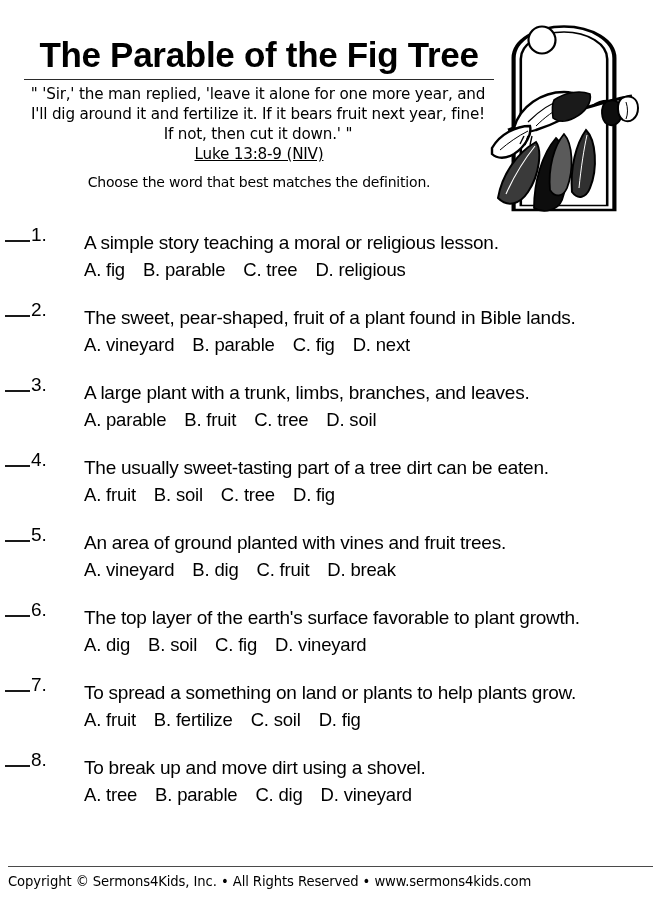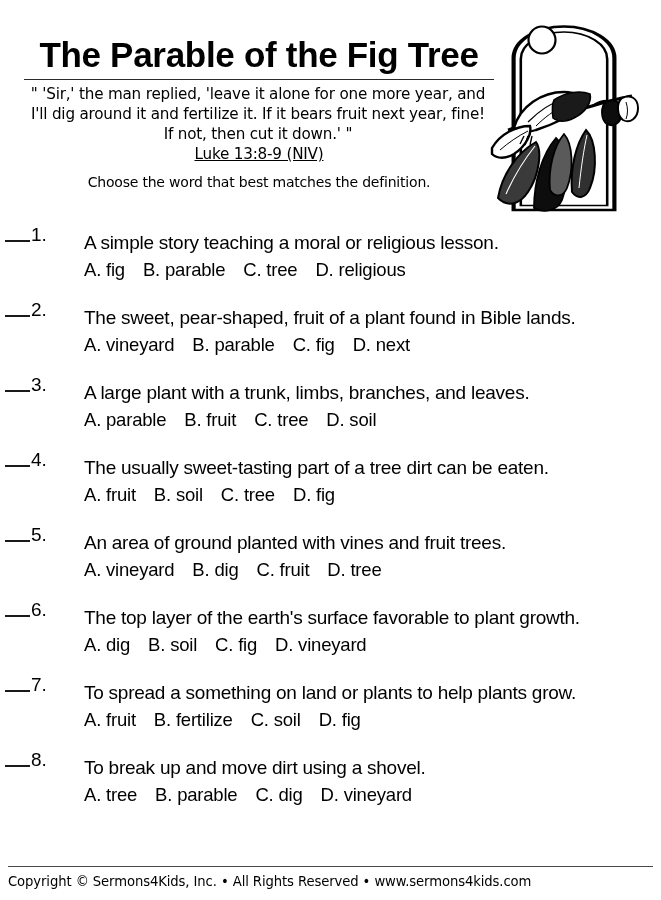--- a/index.html
+++ b/index.html
@@ -254,21 +254,21 @@
         <div class="q-body">
           <div class="q-def">The usually sweet-tasting part of a tree dirt can be eaten.</div>
           <div class="q-options"><span class="opt">A. fruit</span><span class="opt">B. soil</span><span class="opt">C. tree</span><span class="opt">D. fig</span></div>
         </div>
       </div>
       <div class="q-row">
         <div class="q-blank"></div>
         <div class="q-num">5.</div>
         <div class="q-body">
           <div class="q-def">An area of ground planted with vines and fruit trees.</div>
-          <div class="q-options"><span class="opt">A. vineyard</span><span class="opt">B. dig</span><span class="opt">C. fruit</span><span class="opt">D. tree</span></div>
+          <div class="q-options"><span class="opt">A. vineyard</span><span class="opt">B. dig</span><span class="opt">C. fruit</span><span class="opt">D. break</span></div>
         </div>
       </div>
       <div class="q-row">
         <div class="q-blank"></div>
         <div class="q-num">6.</div>
         <div class="q-body">
           <div class="q-def">The top layer of the earth's surface favorable to plant growth.</div>
           <div class="q-options"><span class="opt">A. dig</span><span class="opt">B. soil</span><span class="opt">C. fig</span><span class="opt">D. vineyard</span></div>
         </div>
       </div>

